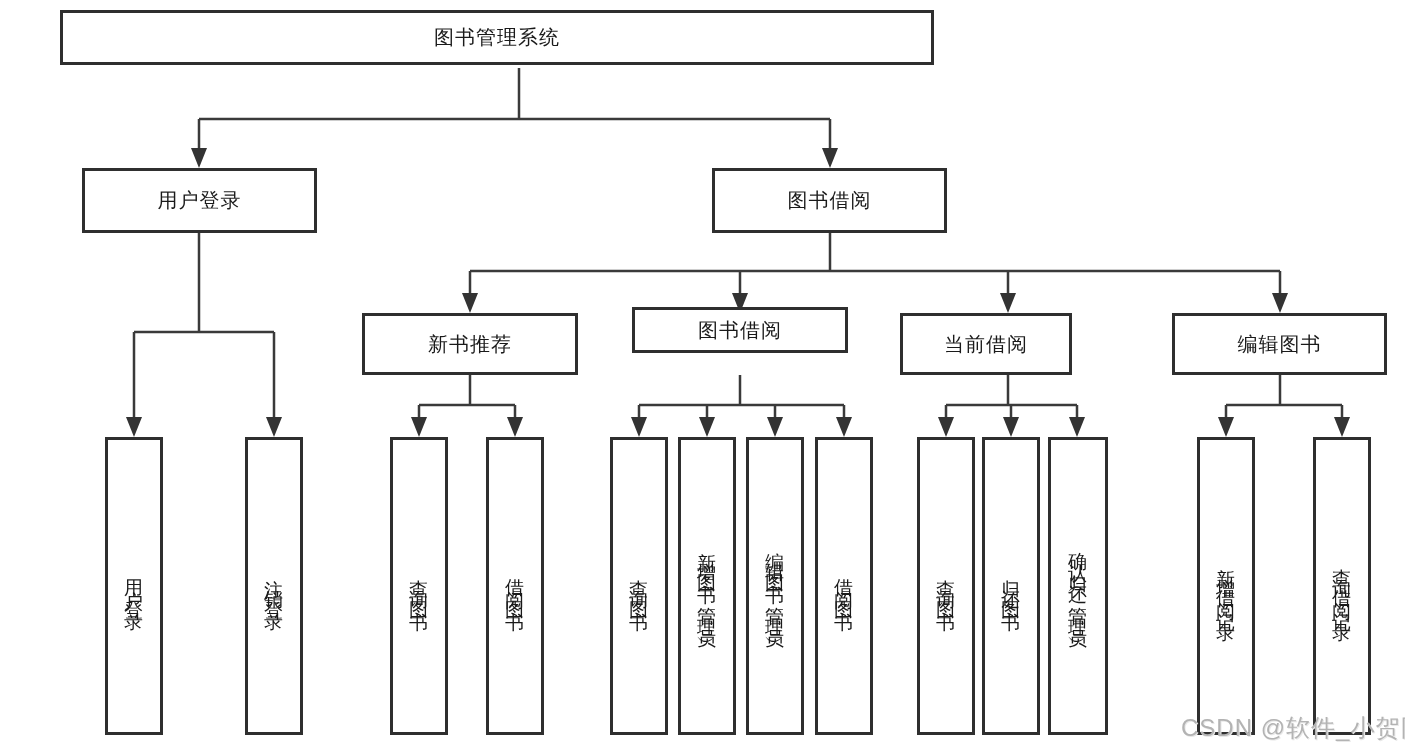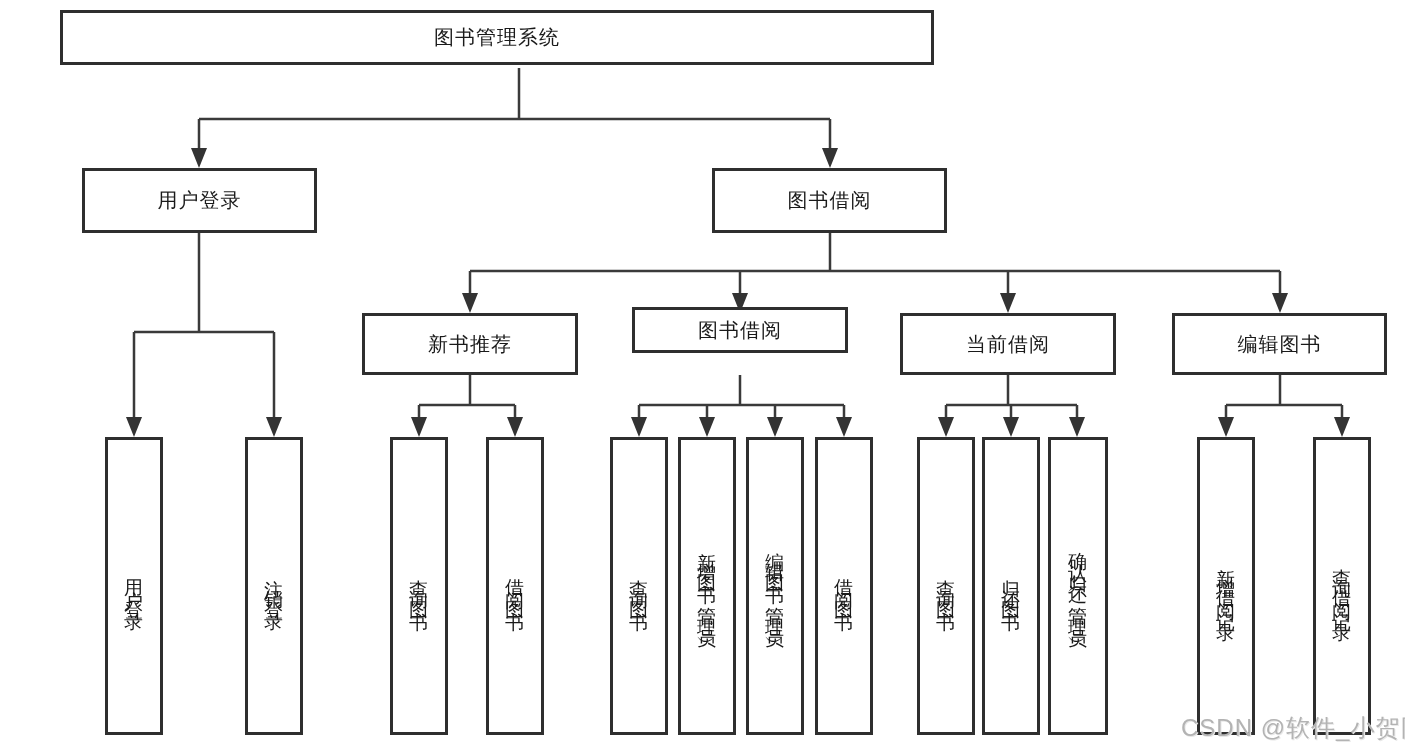--- a/index.html
+++ b/index.html
@@ -118,21 +118,21 @@
   <div class="box" style="left:712px; top:168px; width:235px; height:65px;">
     <span class="hlabel">图书借阅</span>
   </div>
 
   <div class="box" style="left:362px; top:313px; width:216px; height:62px;">
     <span class="hlabel">新书推荐</span>
   </div>
   <div class="box" style="left:632px; top:307px; width:216px; height:46px;">
     <span class="hlabel">图书借阅</span>
   </div>
-  <div class="box" style="left:900px; top:313px; width:216px; height:62px;">
+  <div class="box" style="left:900px; top:313px; width:172px; height:62px;">
     <span class="hlabel">当前借阅</span>
   </div>
   <div class="box" style="left:1172px; top:313px; width:215px; height:62px;">
     <span class="hlabel">编辑图书</span>
   </div>
 
   <div class="box leaf" style="left:105px;">
     <span class="vtext">用户登录</span>
   </div>
   <div class="box leaf" style="left:245px;">

